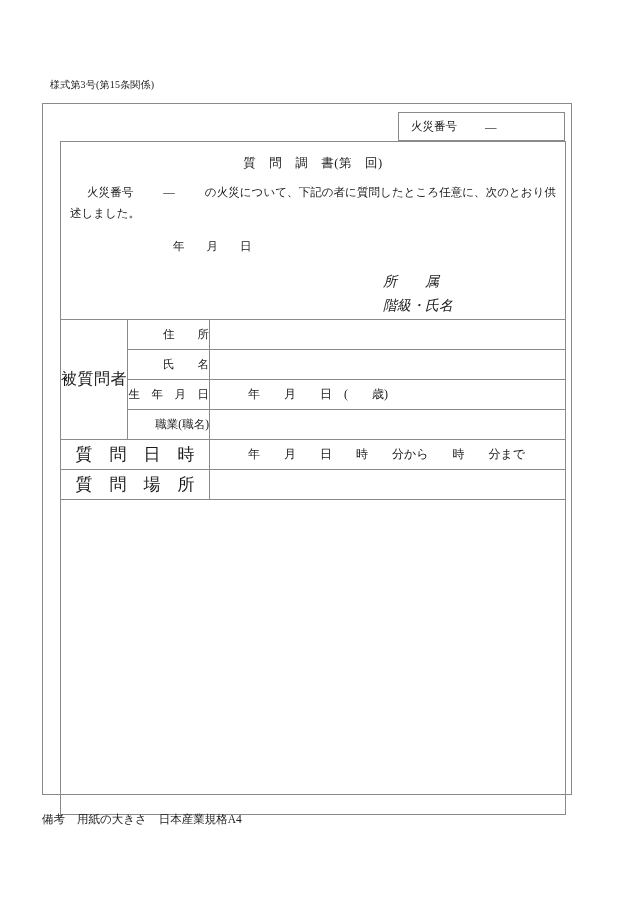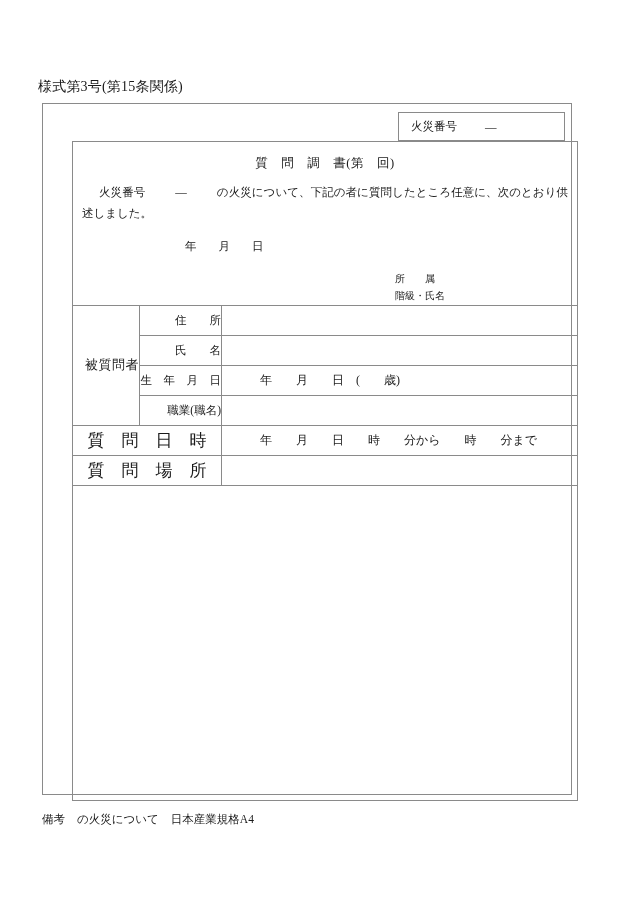--- a/index.html
+++ b/index.html
@@ -17,23 +17,23 @@
   }
 
   .page {
     position: absolute;
     inset: 0;
   }
 
   
   .form-number {
     position: absolute;
-    left: 38px;
+    left: 50px;
     top: 78px;
-    font-size: 14px;
+    font-size: 10px;
     letter-spacing: 0.2px;
     white-space: nowrap;
     font-family: Liberation Serif, serif;
   }
 
   
   .outer-frame {
     position: absolute;
     left: 42px;
     top: 103px;
@@ -61,21 +61,21 @@
     white-space: nowrap;
   }
   .fire-no-dash {
     margin-left: 28px;
     white-space: nowrap;
   }
 
   
   .main-table {
     position: absolute;
-    left: 72px;
+    left: 60px;
     top: 141px;
     width: 505px;
     border-collapse: collapse;
     table-layout: fixed;
     font-size: 11.5px;
     border-radius: 18px;
   }
   .main-table td {
     border: 1px solid #8a8a8a;
     padding: 0;
@@ -108,30 +108,31 @@
 
   .date-line {
     margin: 14px 0 16px 112px;
     font-size: 11.5px;
     white-space: nowrap;
   }
   .date-gap { display: inline-block; width: 22px; }
 
   .signature-block {
     margin: 13px 0 0 322px;
-    font-size: 10px;
+    font-size: 14px;
     line-height: 1.75;
+    font-style: italic;
   }
 
   
   .row-cell { height: 29px; }
 
   .subject-label {
     text-align: right;
-    font-size: 13px;
+    font-size: 16px;
     letter-spacing: 0.5px;
   }
   .sub-label {
     text-align: right;
     font-size: 11.5px;
   }
 
   .wide-label {
     text-align: center;
     font-size: 17px;
@@ -236,16 +237,16 @@
         <td class="row-cell value-cell"></td>
       </tr>
 
       <tr>
         <td class="blank-area" colspan="3"></td>
       </tr>
     </tbody>
   </table>
 
   <div class="footer-note">
-    <span>備考</span><span class="footer-gap"></span><span>の火災について</span><span class="footer-gap"></span><span>日本産業規格A4</span>
+    <span>備考</span><span class="footer-gap"></span><span>用紙の大きさ</span><span class="footer-gap"></span><span>日本産業規格A4</span>
   </div>
 
 </div>
 
 </body></html>

